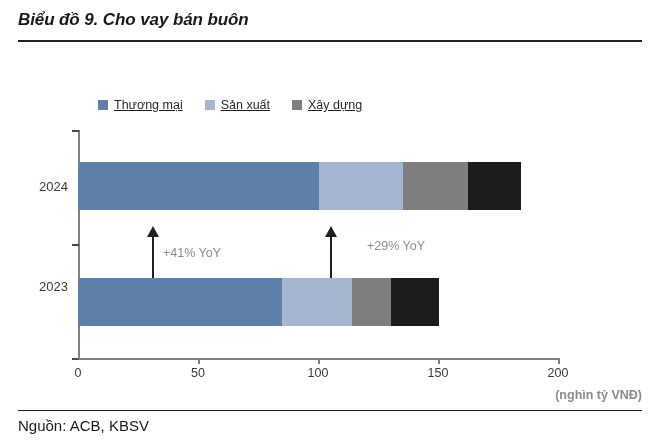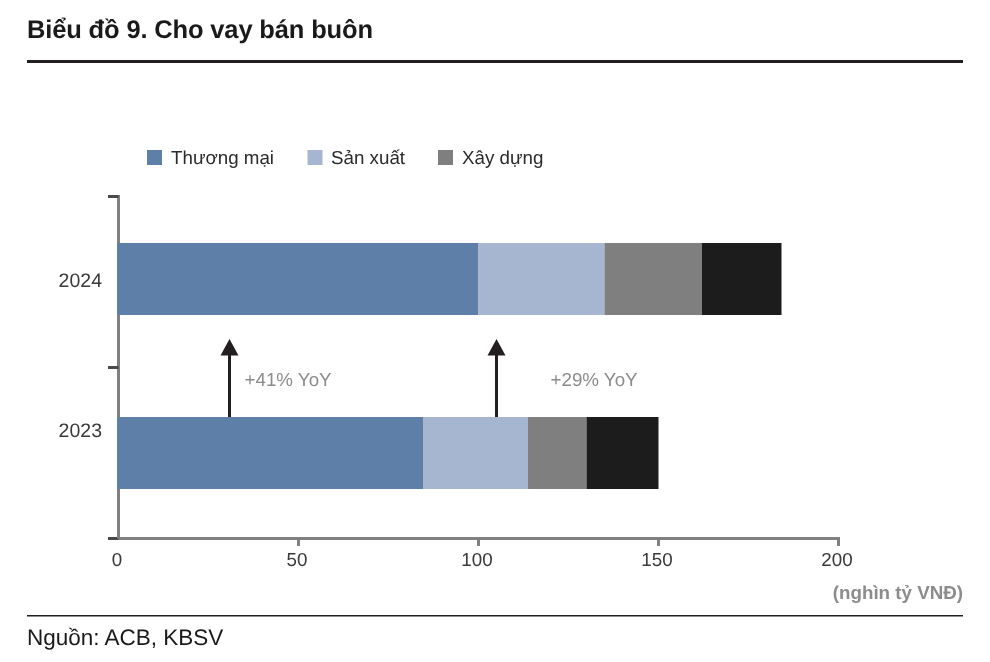--- a/index.html
+++ b/index.html
@@ -23,39 +23,41 @@
     top: 10px;
     width: 624px;
   }
   .chart-title {
     font-size: 17px;
     font-weight: bold;
     letter-spacing: -0.1px;
     color: #1a1a1a;
     line-height: 1.2;
     white-space: nowrap;
+    font-style: italic;
   }
   .title-rule {
     position: absolute;
     left: 18px;
     top: 40px;
     width: 624px;
     height: 2px;
     background: #231f20;
   }
 
   
   .legend {
     position: absolute;
     left: 98px;
     top: 99px;
     display: flex;
     align-items: flex-start;
     gap: 22px;
     white-space: nowrap;
+    text-decoration: underline;
   }
   .legend-item {
     display: flex;
     align-items: center;
     gap: 6px;
   }
   .legend-swatch {
     width: 10px;
     height: 10px;
     flex: 0 0 auto;
@@ -244,19 +246,19 @@
     <div class="seg" style="width: 38.48px; background: rgb(127, 127, 127);"></div>
     <div class="seg" style="width: 48.1px; background: rgb(28, 28, 28);"></div>
   </div>
 
   <div class="annot-head" style="left: 146.555px; top: 226px;"></div>
   <div class="annot-arrow" style="left: 151.555px; top: 235px; height: 43px;"></div>
   <div class="annot-text" style="left:163px;top:246px;">+41% YoY</div>
 
   <div class="annot-head" style="left: 324.525px; top: 226px;"></div>
   <div class="annot-arrow" style="left: 329.525px; top: 235px; height: 43px;"></div>
-  <div class="annot-text" style="left:367px;top:246px;text-align:center;">+29% YoY</div>
+  <div class="annot-text" style="left:367px;top:239px;text-align:center;">+29% YoY</div>
 
 </div>
 
 <div class="unit-label">(nghìn tỷ VNĐ)</div>
 <div class="footer-rule"></div>
 <div class="source">Nguồn: ACB, KBSV</div>
 
 </body></html>

